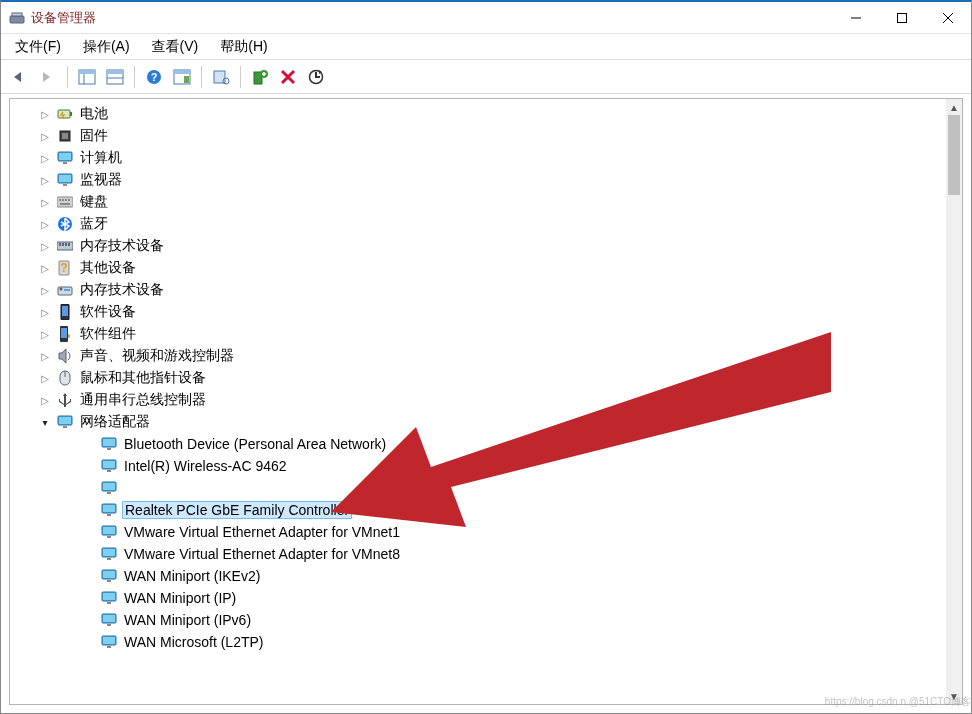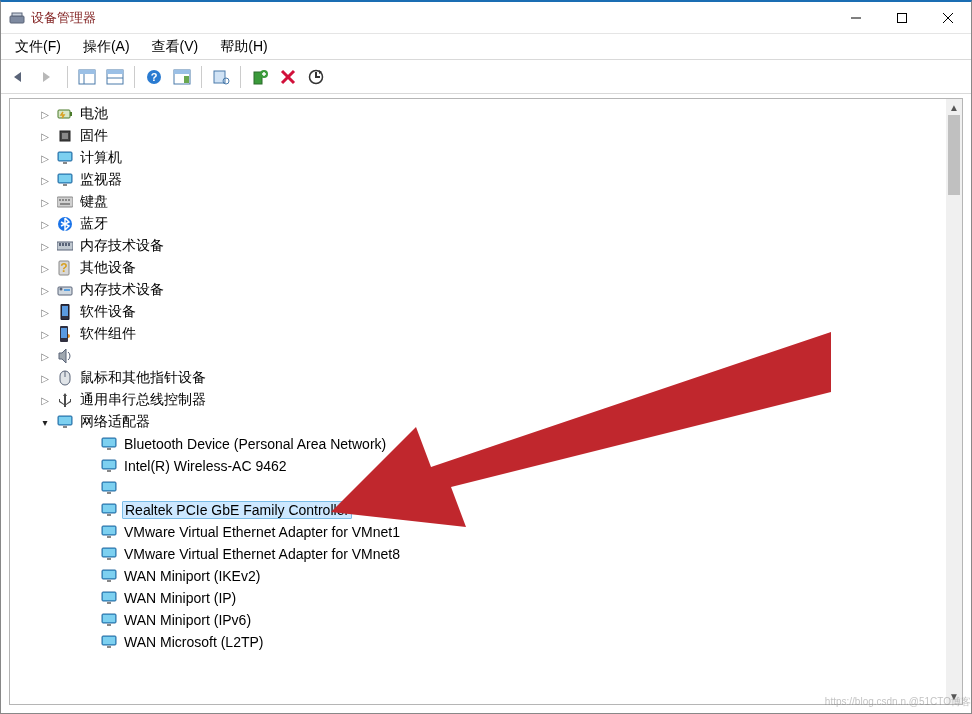--- a/index.html
+++ b/index.html
@@ -362,20 +362,21 @@
         <span class="label">软件组件</span>
       </div>
       <div class="tree-item level1">
         <span class="expander">▷</span>
         <span class="node-icon">
           <svg width="14" height="16">
             <path d="M1 5 L4 5 L8 1 L8 15 L4 11 L1 11 Z" fill="#a0a8b0" stroke="#5a6478"></path>
             <path d="M10 4 A5 5 0 0 1 10 12" fill="none" stroke="#5a6478"></path>
           </svg>
         </span>
+        <span class="label">声音、视频和游戏控制器</span>
       </div>
       <div class="tree-item level1">
         <span class="expander">▷</span>
         <span class="node-icon">
           <svg width="12" height="16">
             <rect x="1" y="1" width="10" height="14" rx="5" fill="#e0e4e8" stroke="#5a6478"></rect>
             <line x1="6" y1="1" x2="6" y2="7" stroke="#5a6478"></line>
           </svg>
         </span>
         <span class="label">鼠标和其他指针设备</span>

